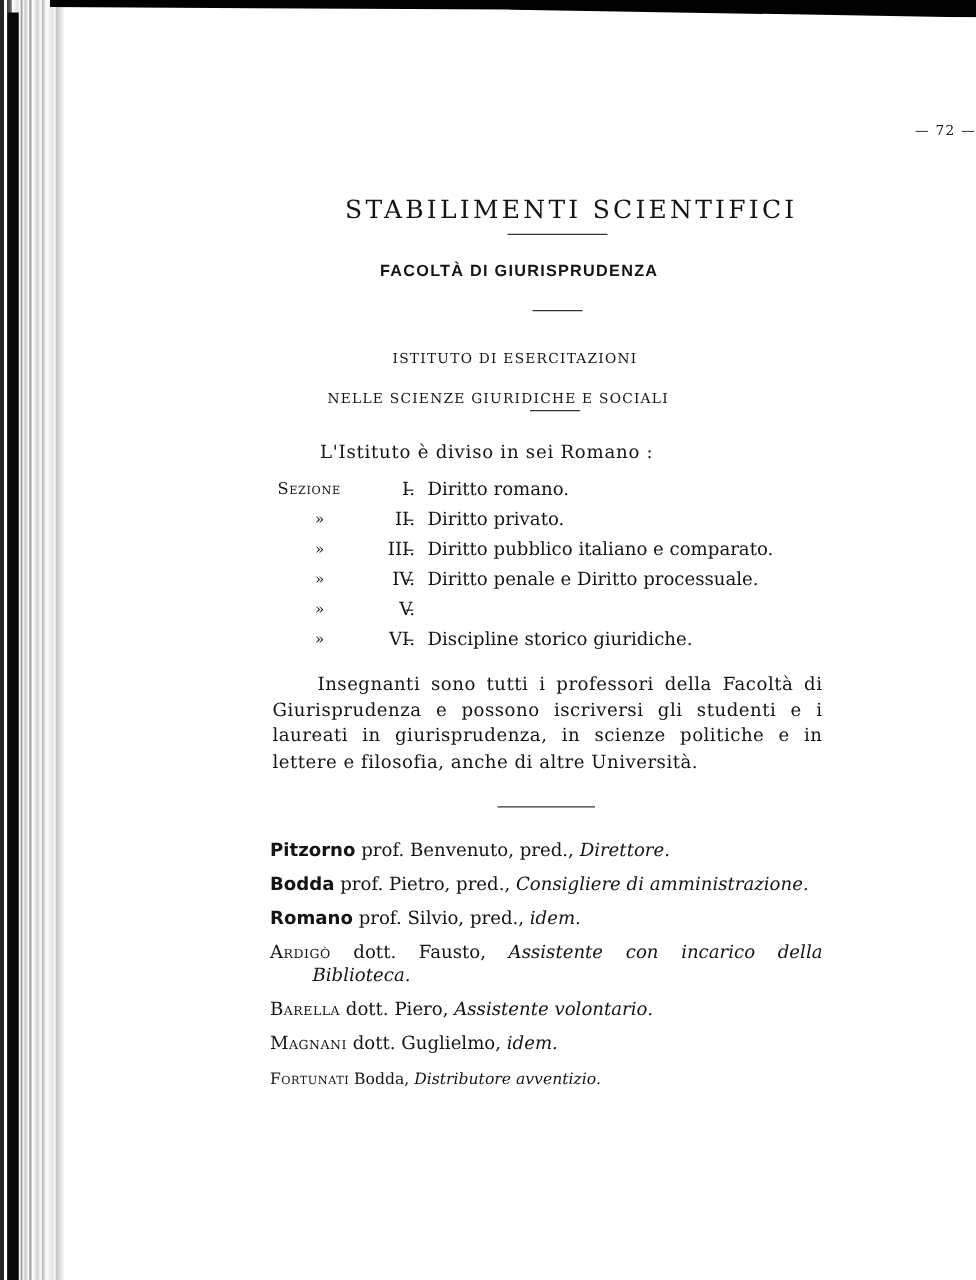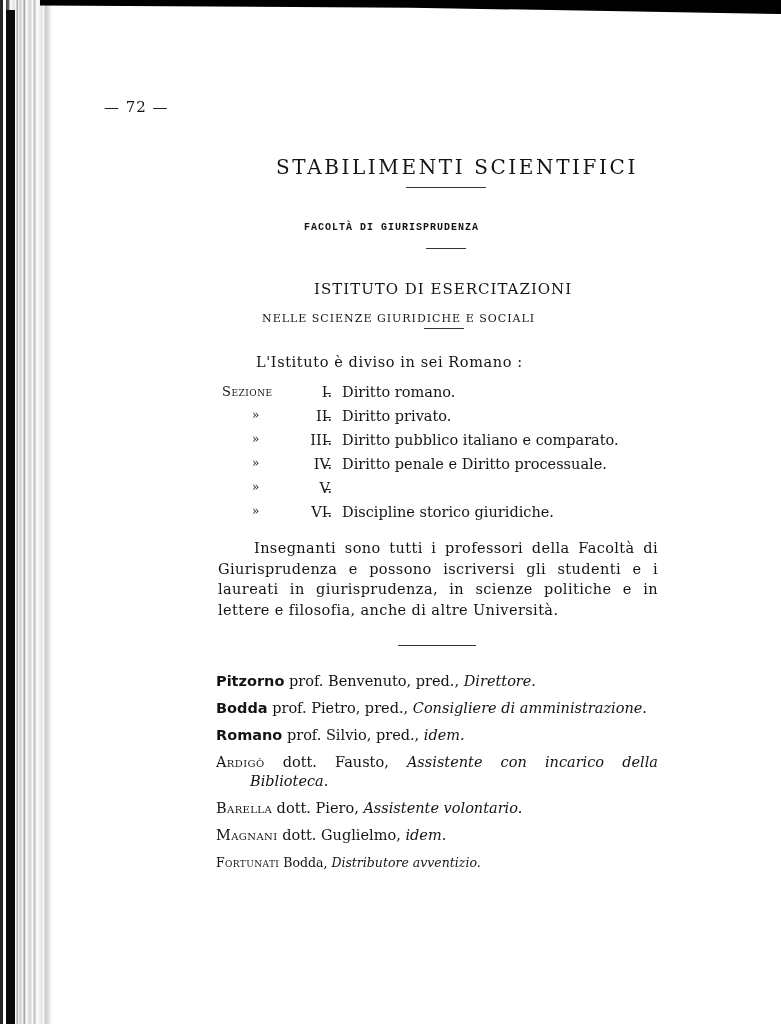--- a/index.html
+++ b/index.html
@@ -24,40 +24,40 @@
           #aaa 34px, #fff 37px, #ddd 42px, #fff 44px, #bbb 45px, #fff 52px);
       opacity: .85;
     }
     .spine-dark {
       position: absolute; left: 6px; top: 10px; width: 9px; height: 1014px;
       background: #0a0a0a;
     }
     .page { position: absolute; left: 0; top: 0; width: 781px; height: 1024px; }
 
     .page-number {
-      position: absolute; top: 98px; left: 0; width: 781px; text-align: left;
+      position: absolute; top: 98px; left: 0; width: 781px; text-align: right;
       padding-left: 104px; box-sizing: border-box;
-      font-size: 15px; letter-spacing: 1px;
+      font-size: 11px; letter-spacing: 1px;
     }
     .main-title {
       position: absolute; top: 155px; left: 276px; width: 350px;
       font-family: "DejaVu Serif", serif; font-size: 20px; letter-spacing: 2.6px;
       white-space: nowrap;
     }
     .rule { position: absolute; height: 1px; background: #333; }
     .r1 { top: 187px; left: 406px; width: 80px; }
     .faculty {
-      position: absolute; top: 222px; left: 304px;
-      font-family: Liberation Mono, monospace; font-weight: bold;
-      font-size: 10px; letter-spacing: 1px; white-space: nowrap;
+      position: absolute; top: 209px; left: 304px;
+      font-family: Liberation Sans, sans-serif; font-weight: bold;
+      font-size: 13px; letter-spacing: 1px; white-space: nowrap;
     }
     .r2 { top: 248px; left: 426px; width: 40px; }
     .inst1 {
       position: absolute; top: 280px; left: 314px;
-      font-size: 15px; letter-spacing: 1px; white-space: nowrap;
+      font-size: 11px; letter-spacing: 1px; white-space: nowrap;
     }
     .inst2 {
       position: absolute; top: 312px; left: 262px;
       font-size: 11px; letter-spacing: 1px; white-space: nowrap;
     }
     .r3 { top: 328px; left: 424px; width: 40px; }
     .intro {
       position: absolute; top: 354px; left: 256px;
       font-size: 14.5px; letter-spacing: .6px; white-space: nowrap;
     }

